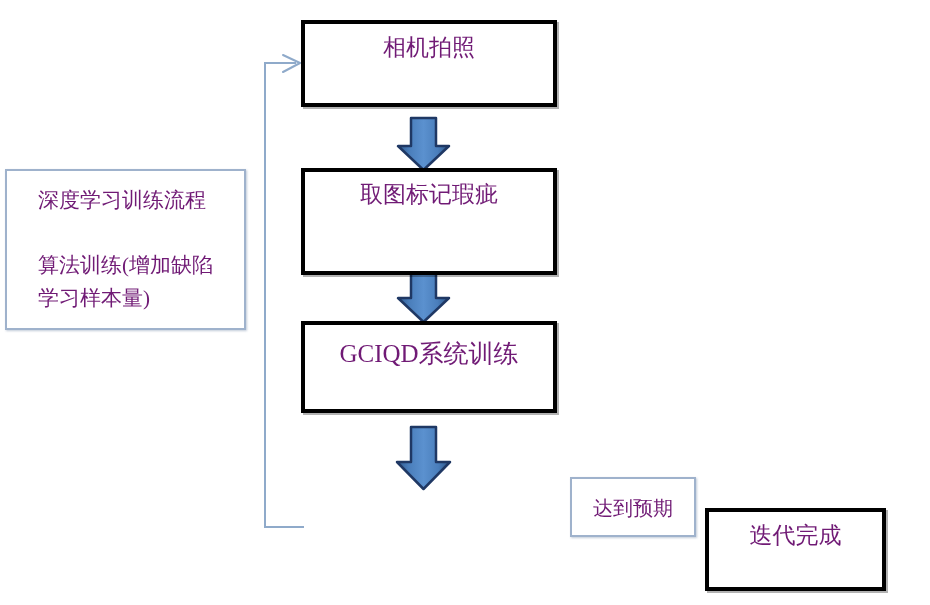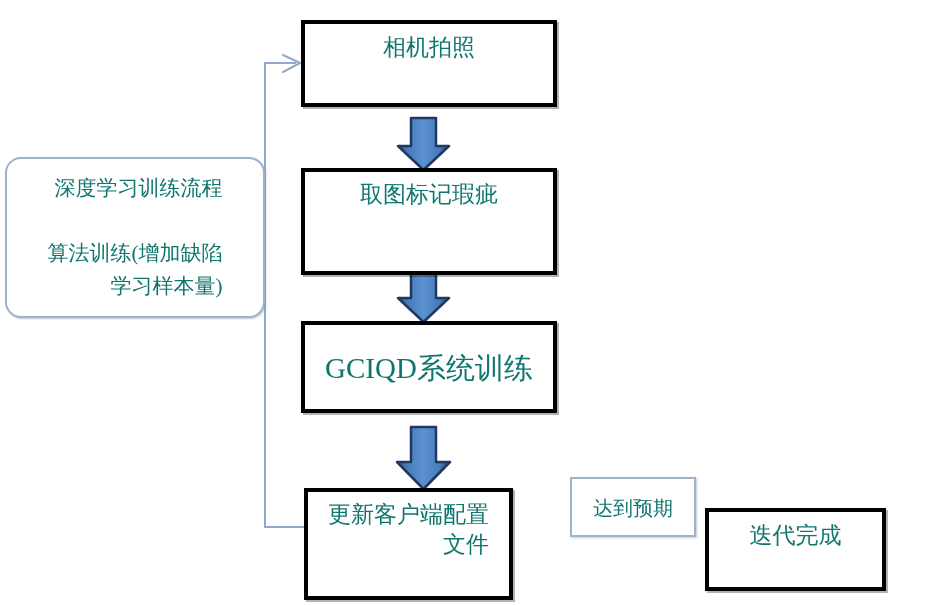--- a/index.html
+++ b/index.html
@@ -37,47 +37,47 @@
 
   
   .node.thin {
     border: 2px solid #9fb2cc;
     box-shadow: 1px 1px 2px rgba(120,140,170,0.45);
     align-items: flex-start;
   }
 
   .node-label {
     display: block;
-    text-align: right;
+    text-align: left;
     line-height: 1.32;
     white-space: pre-line;
-    color: #0f766e;
+    color: #701a75;
   }
 
   
   #box-camera        { left: 301px; top: 20px;  width: 256px; height: 87px; }
   #box-camera .node-label        { font-size: 23px; padding-top: 9px; }
 
   #box-mark          { left: 301px; top: 168px; width: 256px; height: 107px; }
   #box-mark .node-label          { font-size: 23px; padding-top: 8px; }
 
   #box-train         { left: 301px; top: 321px; width: 256px; height: 92px; }
-  #box-train .node-label         { font-size: 29px; padding-top: 24px; }
+  #box-train .node-label         { font-size: 25px; padding-top: 12px; }
 
   #box-update        { left: 304px; top: 488px; width: 209px; height: 112px; }
   #box-update .node-label        { font-size: 23px; padding-top: 8px; }
 
   #box-expected      { left: 570px; top: 477px; width: 126px; height: 60px; }
   #box-expected .node-label      { font-size: 20px; padding-top: 16px; }
 
   #box-done          { left: 705px; top: 508px; width: 181px; height: 83px; }
   #box-done .node-label          { font-size: 23px; padding-top: 9px; }
 
-  #panel-training    { left: 5px;  top: 157px; width: 260px; height: 161px;
-                       align-items: flex-start; border-radius: 16px; }
+  #panel-training    { left: 5px;  top: 169px; width: 241px; height: 161px;
+                       align-items: flex-start; }
   #panel-training .node-label    { font-size: 21px; padding-top: 13px; line-height: 1.55; }
 
   
   #wires {
     position: absolute;
     left: 0; top: 0;
     width: 930px; height: 605px;
     pointer-events: none;
   }
   .block-arrow { pointer-events: auto; }
@@ -137,24 +137,20 @@
   </div>
 
   <div class="node thick" id="box-mark">
     <span class="node-label">取图标记瑕疵</span>
   </div>
 
   <div class="node thick" id="box-train">
     <span class="node-label">GCIQD系统训练</span>
   </div>
 
-  <div class="node thick" id="box-update">
-    <span class="node-label">更新客户端配置
-文件</span>
-  </div>
 
   <div class="node thin" id="box-expected">
     <span class="node-label">达到预期</span>
   </div>
 
   <div class="node thick" id="box-done">
     <span class="node-label">迭代完成</span>
   </div>
 
 </div>

